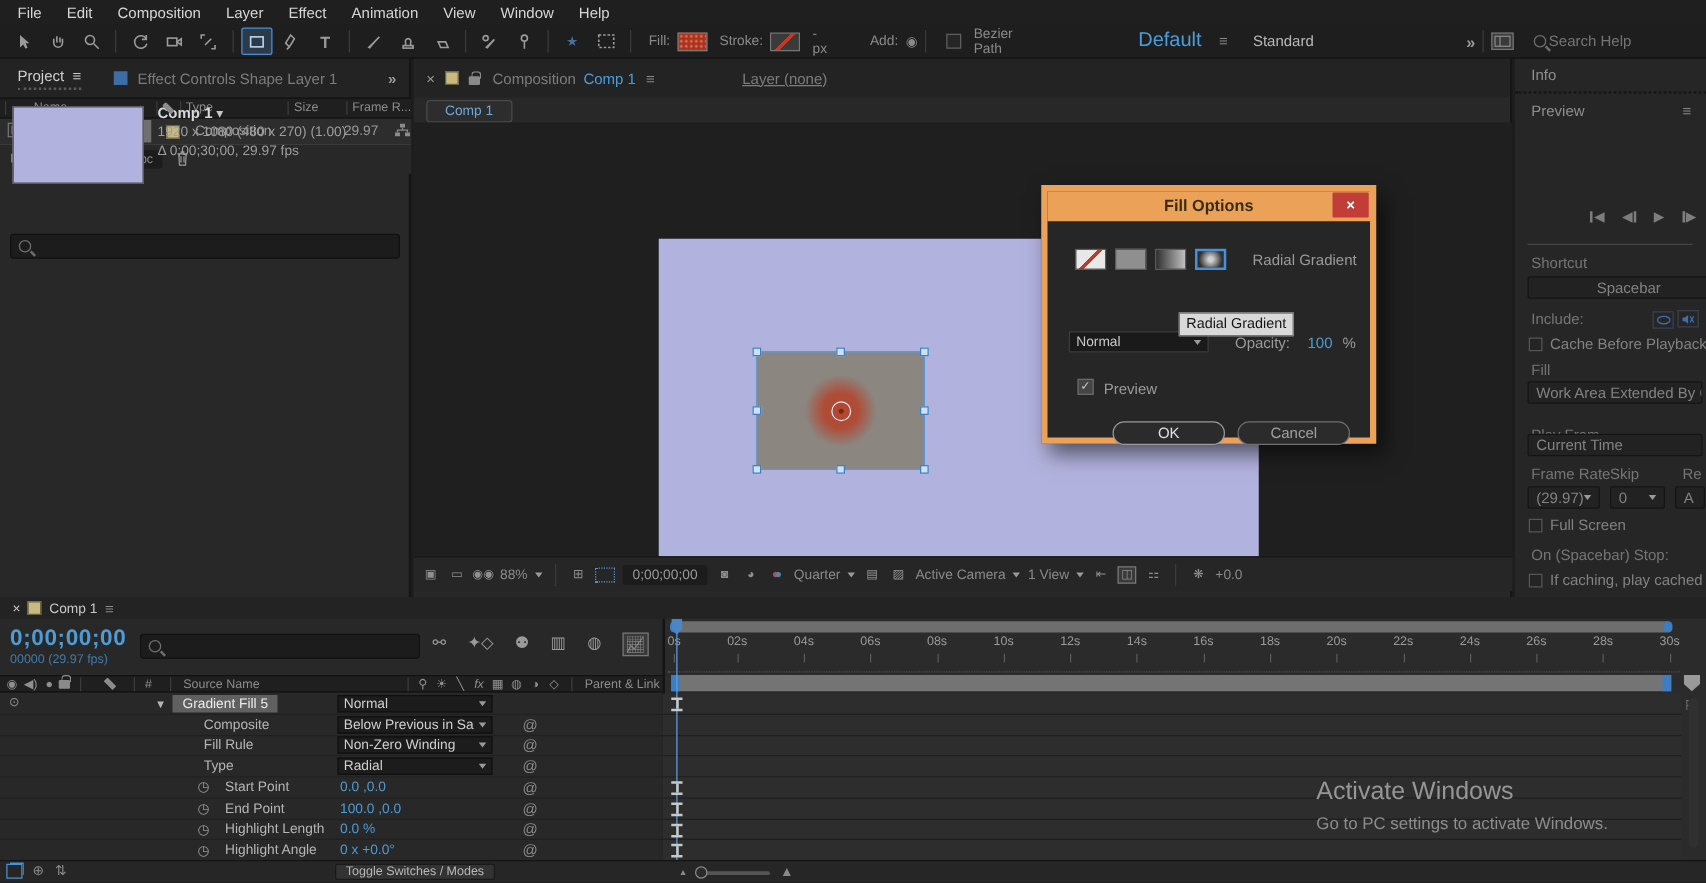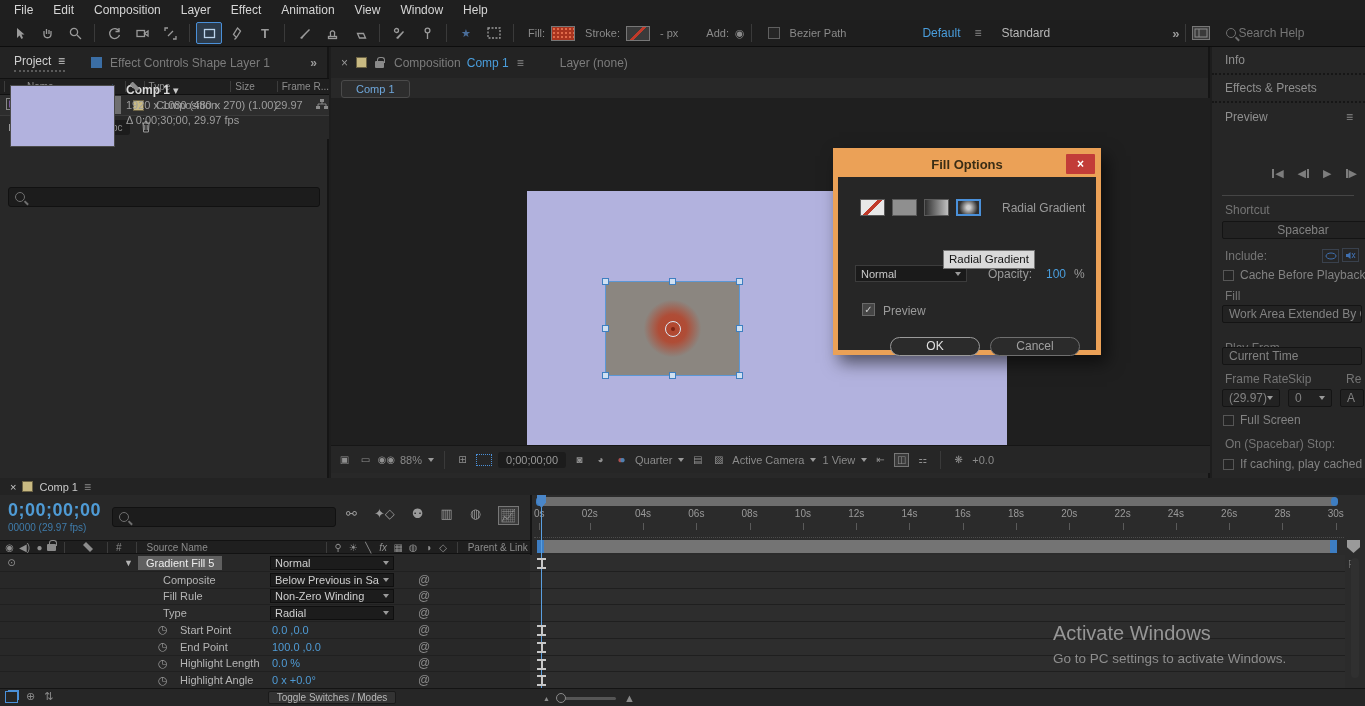--- a/index.html
+++ b/index.html
@@ -17,21 +17,21 @@
   
   .toolbar { left:0; top:20px; width:1365px; height:27px; background:#1e1e1e; border-bottom:1px solid #0d0d0d; display:flex; align-items:center; padding:0 6px; gap:2px; }
   .tool { width:26px; height:22px; display:flex; align-items:center; justify-content:center; color:#9a9a9a; }
   .tool svg { stroke:#9a9a9a; fill:none; stroke-width:1.3; }
   .tool.sel { border:1px solid #4a90d9; background:#2c3b4b; border-radius:2px; }
   .tsep { width:1px; height:18px; background:#3a3a3a; margin:0 4px; }
   .tb-label { color:#8a8a8a; margin:0 4px 0 8px; }
   .swatch-fill { width:24px; height:15px; border:1px solid #777; background:#a8341f radial-gradient(circle at 2px 2px,#e06a4a 1px,transparent 1.2px); background-size:4px 4px; }
   .swatch-stroke { width:24px; height:15px; border:1px solid #777; background:linear-gradient(135deg,#3a3a3a 44%,#c03a2a 44%,#c03a2a 56%,#3a3a3a 56%); }
   .chk { width:12px; height:12px; border:1px solid #5f5f5f; background:#262626; display:inline-block; }
-  .ws-default { color:#4a9edd; font-size:12px; margin-left:14px; }
+  .ws-default { color:#4a9edd; font-size:16px; margin-left:14px; }
   .ws-std { color:#b8b8b8; font-size:12px; margin-left:18px; }
   .mag { width:10px; height:10px; border:1.5px solid #6f6f6f; border-radius:50%; position:relative; display:inline-block; }
   .mag::after { content:""; position:absolute; width:5px; height:1.5px; background:#6f6f6f; transform:rotate(45deg); left:8px; top:9px; }
 
   
   .tabstrip { background:#232323; height:31px; display:flex; align-items:center; color:#7c7c7c; font-size:12px; }
   .tab-active { color:#cfcfcf; }
   .mini-sw { width:11px; height:11px; background:#c9ba82; border:1px solid #6b6244; display:inline-block; }
   .hamb { color:#8a8a8a; font-size:12px; }
   .chv { width:0; height:0; border-left:3.5px solid transparent; border-right:3.5px solid transparent; border-top:4px solid #9a9a9a; display:inline-block; }
@@ -340,21 +340,21 @@
   </div>
 
   <div class="comp abs">
     <div class="tabstrip">
       <span style="margin-left:10px;color:#9a9a9a;">×</span>
       <span class="mini-sw" style="margin-left:8px;"></span>
       <span class="lockic" style="margin-left:8px;"></span>
       <span style="margin-left:10px;">Composition</span>
       <span class="tab-active" style="margin-left:6px;color:#4a9edd;">Comp 1</span>
       <span class="hamb" style="margin-left:8px;">≡</span>
-      <span style="margin-left:36px;">Layer  (none)</span>
+      <span style="margin-left:70px;text-decoration:underline;">Layer  (none)</span>
     </div>
     <div class="comp-tabbtn abs">
         <span>Comp 1</span>
       </div>
     <div class="viewport abs">
       <div class="canvas abs">
         <div class="shape abs">
           <span class="hdl" style="left:-4px;top:-4px;"></span>
           <span class="hdl" style="left:calc(50% - 4px);top:-4px;"></span>
           <span class="hdl" style="right:-4px;top:-4px;"></span>
@@ -394,23 +394,20 @@
       <span class="tsep"></span>
       <span class="gicon">❋</span>
       <span>+0.0</span>
     </div>
   </div>
 
   <div class="sidebar abs">
     <div class="sb-tab">
         <span>Info</span>
       </div>
-    <div class="sb-tab">
-        <span>Effects &amp; Presets</span>
-      </div>
     <div class="sb-tab" style="border-bottom:none;">
       <span>Preview</span>
         <span class="hamb" style="margin-left:auto;margin-right:12px;">≡</span>
     </div>
     <div class="sb-body">
       <div class="transport">
         <span class="tr-ic"><span class="bar"></span>◀</span>
         <span class="tr-ic">◀<span class="bar"></span></span>
         <span class="tr-ic">▶</span>
         <span class="tr-ic"><span class="bar"></span>▶</span>

